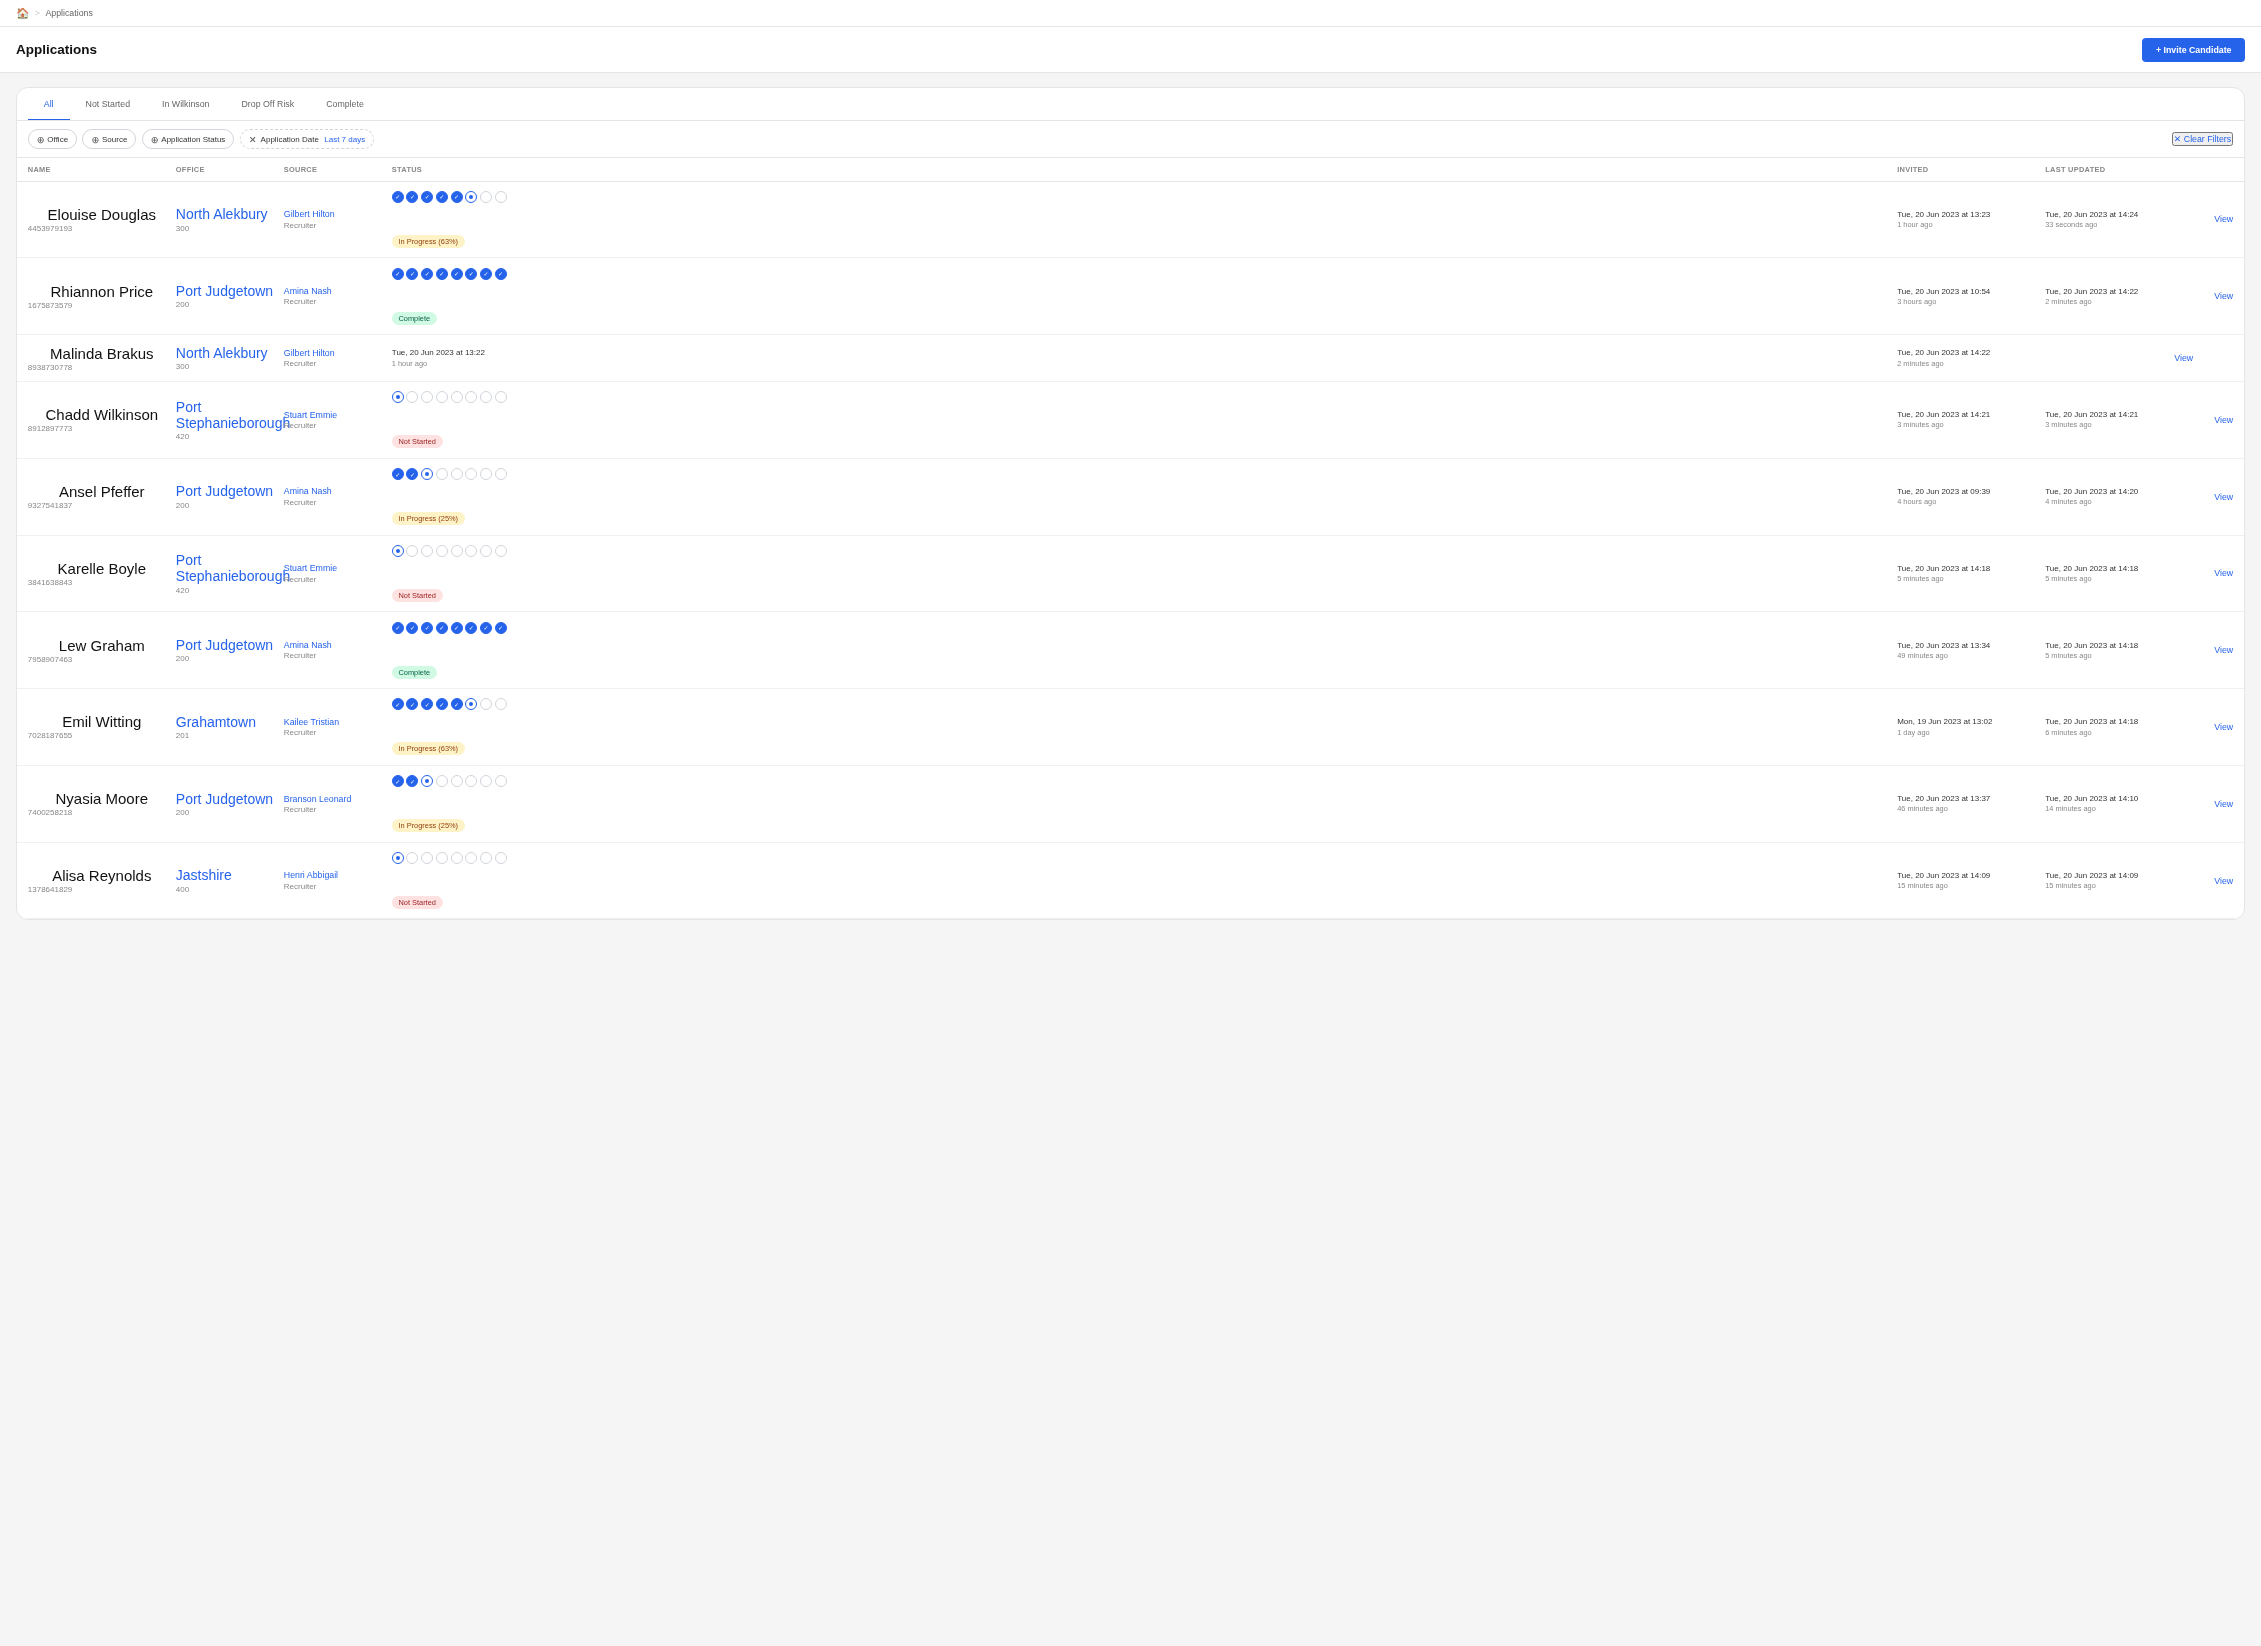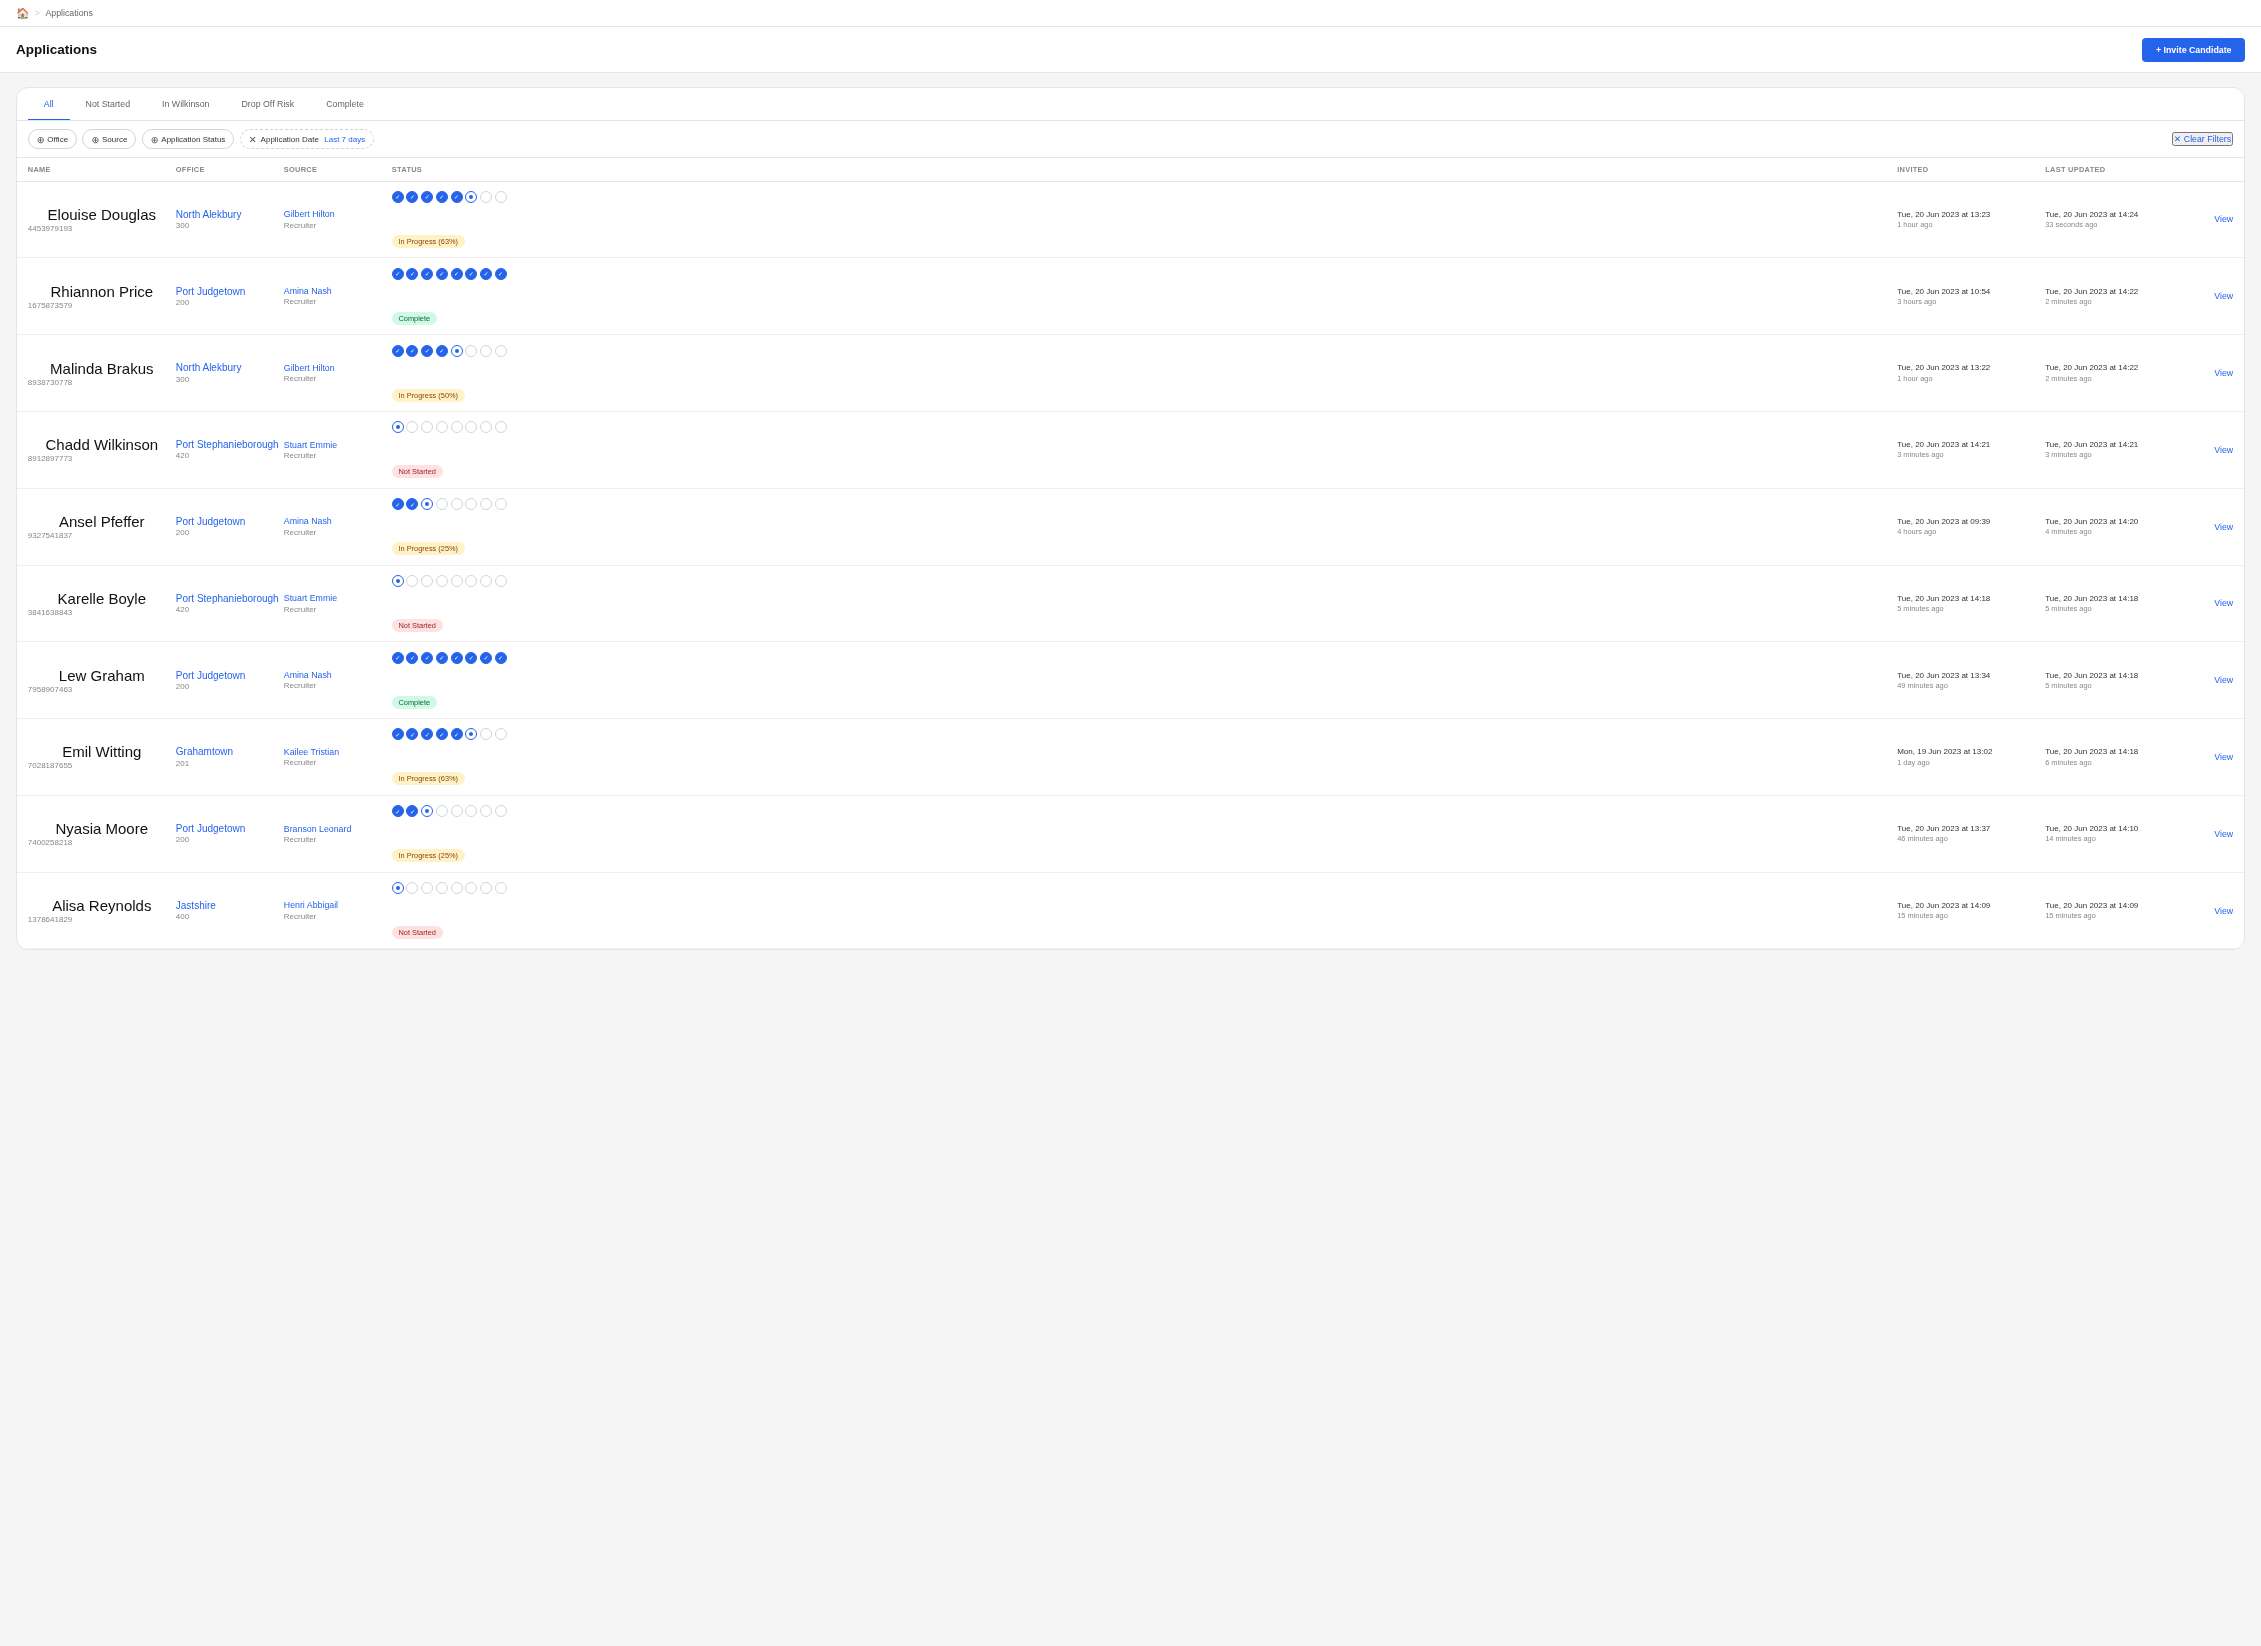--- a/index.html
+++ b/index.html
@@ -31,21 +31,21 @@
     .clear-filters { display: flex; align-items: center; gap: 2.7px; color: #2563eb; font-size: 8.8px; cursor: pointer; font-weight: 500; }
 
     .table-header { display: grid; grid-template-columns: 148px 108px 108px 1fr 148px 148px 40px; padding: 6.7px 10.8px; background: #fff; border-bottom: 0.7px solid #e5e5e5; }
     .th { font-size: 7.4px; font-weight: 600; color: #888; text-transform: uppercase; letter-spacing: 0.3px; }
 
     .table-row { display: grid; grid-template-columns: 148px 108px 108px 1fr 148px 148px 40px; padding: 9.4px 10.8px; border-bottom: 0.7px solid #f0f0f0; align-items: center; }
 
     .cell-name .name { font-weight: 400; color: #111; font-size: 15px; text-align: center; }
     .cell-name .phone { color: #888; font-size: 8px; margin-top: 1px; }
 
-    .cell-office .office-link { color: #2563eb; font-size: 10px; text-decoration: none; cursor: pointer; }
+    .cell-office .office-link { color: #2563eb; font-size: 14px; text-decoration: none; cursor: pointer; }
     .cell-office .office-num { color: #888; font-size: 8px; margin-top: 1.3px; }
 
     .cell-source .source-link { color: #2563eb; font-size: 8.8px; cursor: pointer; }
     .cell-source .source-role { color: #888; font-size: 8px; margin-top: 1.3px; }
 
     .status-cell { display: flex; flex-direction: column; align-items: flex-start; gap: 4px; }
     .circles { display: flex; gap: 2.7px; align-items: center; }
     .circle { width: 12px; height: 12px; border-radius: 50%; border: 1.3px solid #d1d5db; background: #fff; display: inline-flex; align-items: center; justify-content: center; }
     .circle.filled { background: #2563eb; border-color: #2563eb; color: #fff; font-size: 6px; }
     .circle.dot-current { border-color: #2563eb; position: relative; }
@@ -201,33 +201,20 @@
       <div class="phone">8938730778</div>
     </div>
     <div class="cell-office">
       <div class="office-link">North Alekbury</div>
       <div class="office-num">300</div>
     </div>
     <div class="cell-source">
       <div class="source-link">Gilbert Hilton</div>
       <div class="source-role">Recruiter</div>
     </div>
-  <div class="status-cell">
-            <div class="circles">
-              <span class="circle filled">✓</span>
-              <span class="circle filled">✓</span>
-              <span class="circle filled">✓</span>
-              <span class="circle filled">✓</span>
-              <span class="circle dot-current"></span>
-              <span class="circle"></span>
-              <span class="circle"></span>
-              <span class="circle"></span>
-            </div>
-            <span class="status-badge badge-inprogress">In Progress (50%)</span>
-          </div>
     <div class="cell-invited">
       <div class="date-main">Tue, 20 Jun 2023 at 13:22</div>
       <div class="date-rel">1 hour ago</div>
     </div>
     <div class="cell-invited">
       <div class="date-main">Tue, 20 Jun 2023 at 14:22</div>
       <div class="date-rel">2 minutes ago</div>
     </div>
     <div class="view-link">View</div>
   </div>

